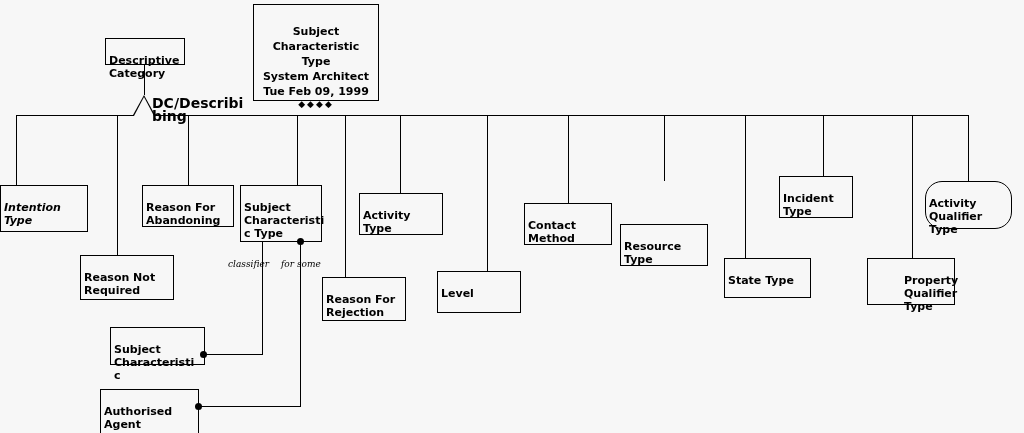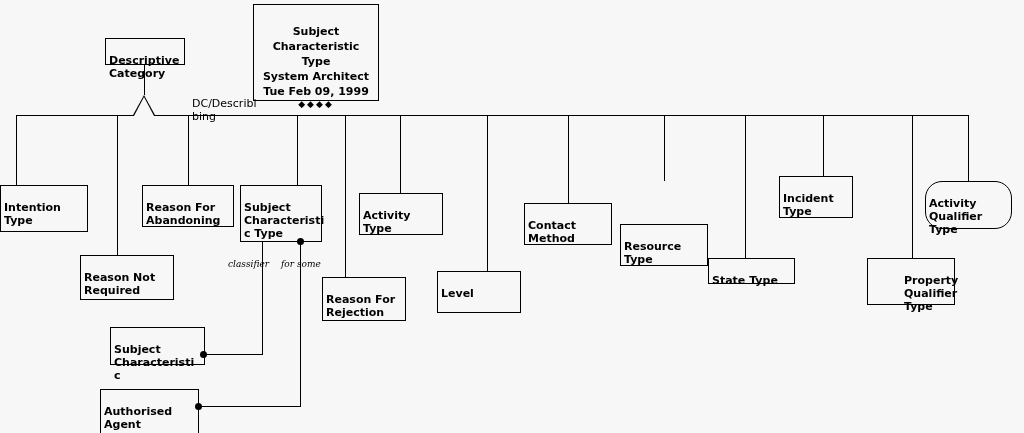--- a/index.html
+++ b/index.html
@@ -67,27 +67,26 @@
     font-family: "DejaVu Serif", serif;
     font-style: italic;
     font-size: 9px;
     color: #000;
     white-space: nowrap;
     z-index: 5;
   }
   .bus-label {
     position: absolute;
     font-family: "DejaVu Sans", sans-serif;
-    font-weight: normal;
-    font-size: 11px;
+    font-weight: bold;
+    font-size: 14px;
     line-height: 13px;
     color: #000;
     white-space: pre-line;
     z-index: 5;
-    margin-left: 40px;
   }
   .dot {
     position: absolute;
     width: 7px;
     height: 7px;
     background: #000;
     border-radius: 50%;
     z-index: 6;
   }
 </style>
@@ -127,21 +126,21 @@
   <div class="line vline" style="left:345px; top:115px; height:162px;"></div>
   <div class="line vline" style="left:400px; top:115px; height:78px;"></div>
   <div class="line vline" style="left:487px; top:115px; height:156px;"></div>
   <div class="line vline" style="left:568px; top:115px; height:88px;"></div>
   <div class="line vline" style="left:664px; top:115px; height:66px;"></div>
   <div class="line vline" style="left:745px; top:115px; height:143px;"></div>
   <div class="line vline" style="left:823px; top:115px; height:65px;"></div>
   <div class="line vline" style="left:912px; top:115px; height:143px;"></div>
   <div class="line vline" style="left:968px; top:115px; height:66px;"></div>
 
-  <div class="box" style="left:0px; top:185px; width:88px; height:47px;">
+  <div class="box" style="left:0px; top:185px; width:88px; height:47px;font-style:italic;">
     <span>Intention
 Type</span>
   </div>
 
   <div class="box" style="left:80px; top:255px; width:94px; height:45px;">
     <span>Reason Not
 Required</span>
   </div>
 
   <div class="box" style="left:142px; top:185px; width:92px; height:42px;">
@@ -171,21 +170,21 @@
   <div class="box" style="left:524px; top:203px; width:88px; height:42px;">
     <span>Contact
 Method</span>
   </div>
 
   <div class="box" style="left:620px; top:181px; width:88px; height:42px;margin-top:43px;">
     <span>Resource
 Type</span>
   </div>
 
-  <div class="box" style="left:708px; top:258px; width:87px; height:26px;">
+  <div class="box" style="left:724px; top:258px; width:87px; height:40px;">
     <span>State Type</span>
   </div>
 
   <div class="box" style="left:779px; top:176px; width:74px; height:42px;">
     <span>Incident
 Type</span>
   </div>
 
   <div class="box" style="left:867px; top:258px; width:88px; height:47px;padding-left:36px;">
     <span>Property

